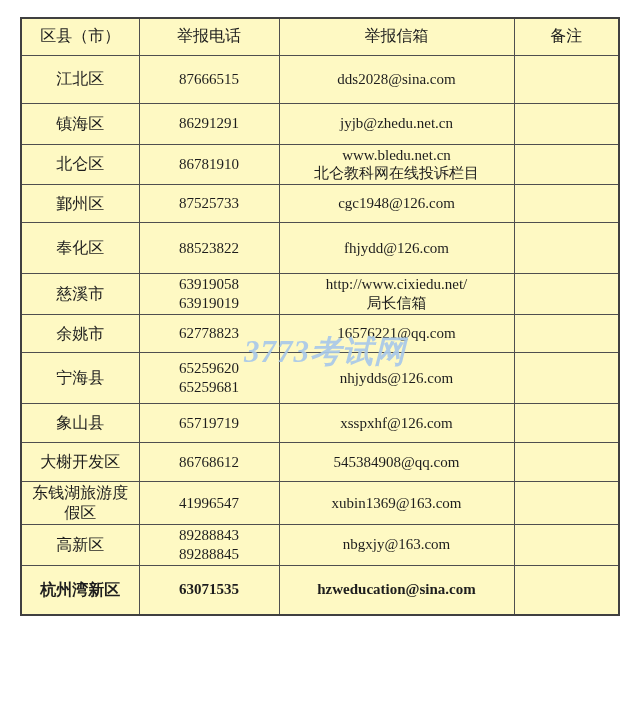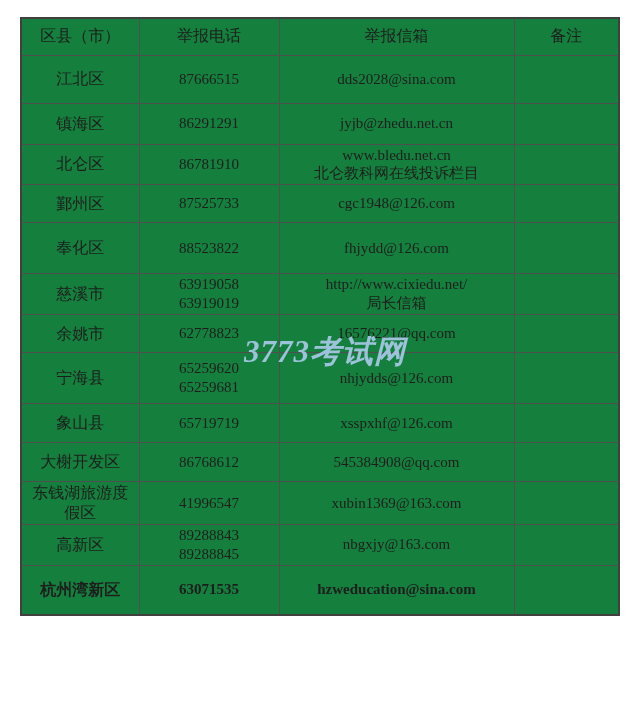--- a/index.html
+++ b/index.html
@@ -16,21 +16,21 @@
     overflow: hidden;
   }
   .report-table {
     position: absolute;
     left: 20px;
     top: 17px;
     width: 598px;
     border-collapse: collapse;
     table-layout: fixed;
     border: 2px solid #404040;
-    background: #15803d;
+    background: #fef9c3;
   }
   .report-table th,
   .report-table td {
     border: 1px solid #4f4f4f;
     text-align: center;
     vertical-align: middle;
     padding: 1px 2px;
     overflow: hidden;
   }
   .report-table thead tr { height: 37px; }

